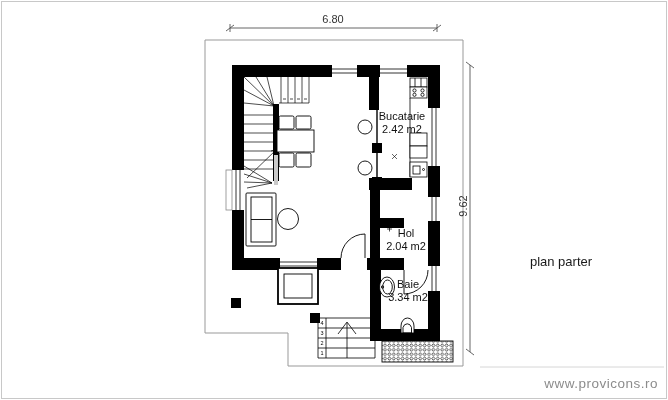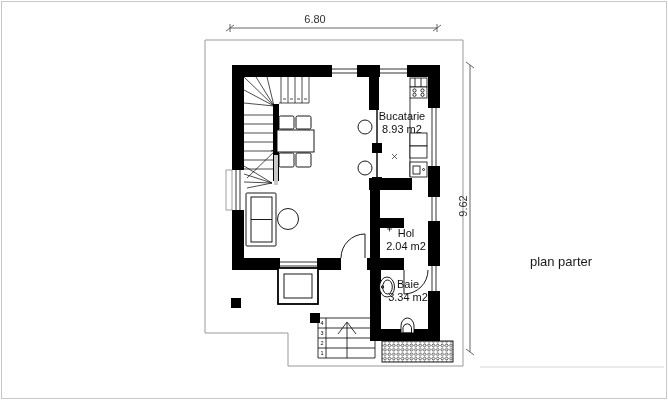--- a/index.html
+++ b/index.html
@@ -223,28 +223,29 @@
       </g>
     </g>
 
     <rect x="382" y="341" width="71" height="21" fill="url(#terr)" stroke="#000" stroke-width="0.9"></rect>
 
     <path d="M387 229 h5 M389.5 226.5 v5" stroke="#000" stroke-width="0.7" fill="none"></path>
   </svg>
 
   <div class="lbl" style="left:402px;top:123px;">
     <span class="nm">Bucatarie</span>
-    <span class="ar">8.93 m2</span>
+    <span class="ar">2.42 m2</span>
   </div>
   <div class="lbl" style="left:406px;top:240px;">
     <span class="nm">Hol</span>
     <span class="ar">2.04 m2</span>
   </div>
   <div class="lbl" style="left:408px;top:291px;">
     <span class="nm">Baie</span>
     <span class="ar">3.34 m2</span>
   </div>
 
-  <div class="dim" style="left:315px;top:19px;">6.80</div>
+  <div class="dim" style="left:333px;top:19px;">6.80</div>
   <div class="dim vert" style="left:463px;top:206px;">9.62</div>
 
   <div class="plan-title" style="left:561px;top:236px;margin-top:25px;">plan parter</div>
+  <div class="watermark">www.provicons.ro</div>
 </div>
 
 </body></html>

